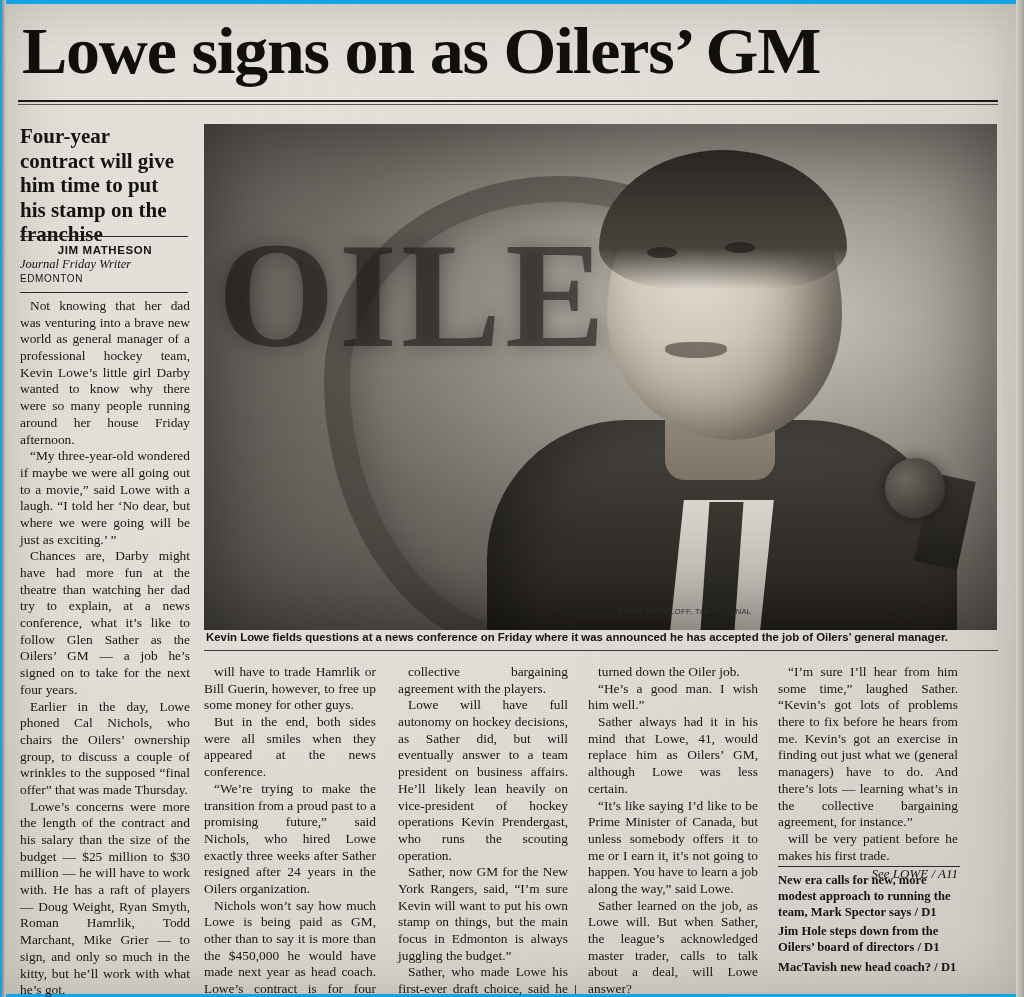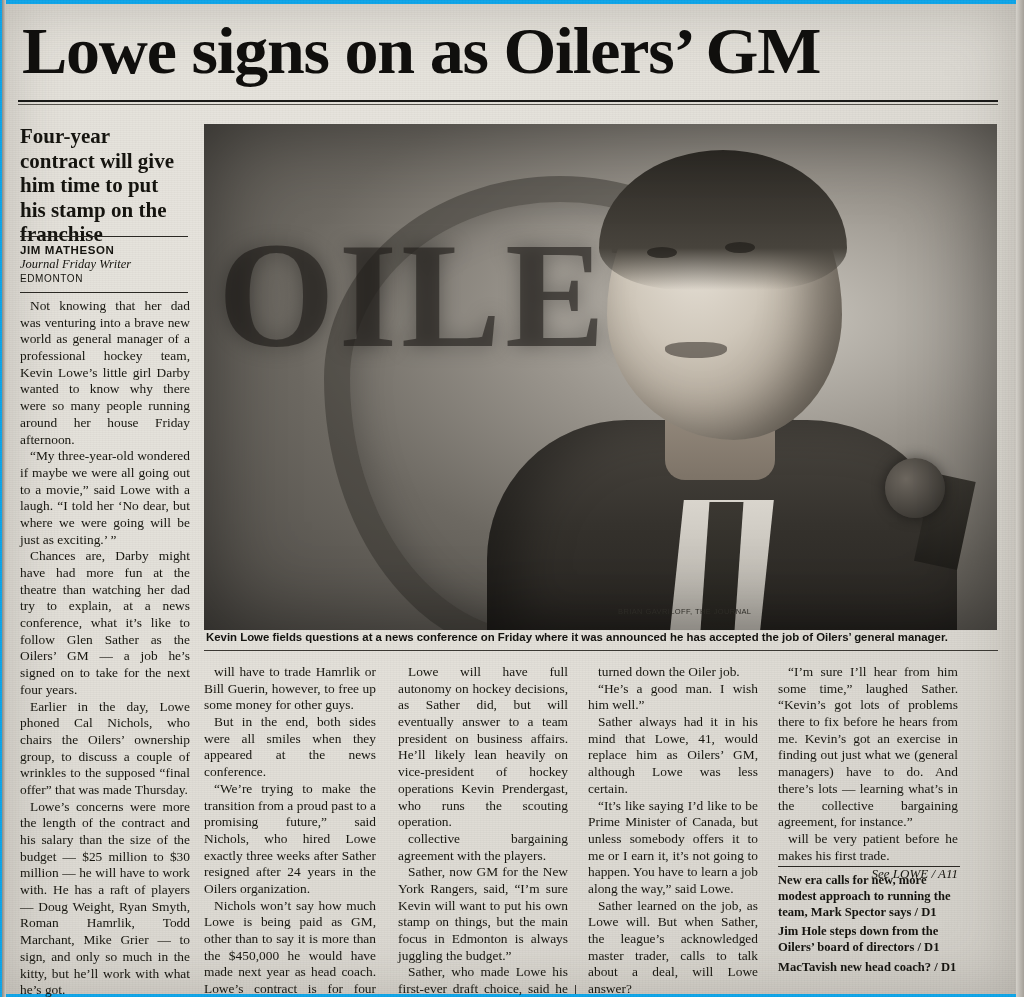--- a/index.html
+++ b/index.html
@@ -101,20 +101,21 @@
     left: 20px;
     top: 244px;
     width: 170px;
     color: #15140f;
   }
   .byline .name {
     font-family: "Liberation Sans", sans-serif;
     font-weight: bold;
     font-size: 11.5px;
     letter-spacing: 0.6px;
+    text-align: center;
   }
   .byline .title {
     font-family: "Liberation Serif", serif;
     font-style: italic;
     font-size: 12.5px;
     margin-top: 1px;
   }
   .byline .place {
     font-family: "Liberation Sans", sans-serif;
     font-size: 10px;
@@ -438,22 +439,22 @@
     <div class="caption">Kevin Lowe fields questions at a news conference on Friday where it was announced he has accepted the job of Oilers’ general manager.</div>
     <div class="caption-rule"></div>
 
     <div id="c1" class="col-body">
         <p>will have to trade Hamrlik or Bill Guerin, however, to free up some money for other guys.</p>
         <p>But in the end, both sides were all smiles when they appeared at the news conference.</p>
         <p>“We’re trying to make the transition from a proud past to a promising future,” said Nichols, who hired Lowe exactly three weeks after Sather resigned after 24 years in the Oilers organization.</p>
         <p>Nichols won’t say how much Lowe is being paid as GM, other than to say it is more than the $450,000 he would have made next year as head coach. Lowe’s contract is for four years to coincide with the end of the current</p>
       </div>
     <div id="c2" class="col-body">
+        <p>collective bargaining agreement with the players.</p>
         <p>Lowe will have full autonomy on hockey decisions, as Sather did, but will eventually answer to a team president on business affairs. He’ll likely lean heavily on vice-president of hockey operations Kevin Prendergast, who runs the scouting operation.</p>
-        <p>collective bargaining agreement with the players.</p>
         <p>Sather, now GM for the New York Rangers, said, “I’m sure Kevin will want to put his own stamp on things, but the main focus in Edmonton is always juggling the budget.”</p>
         <p>Sather, who made Lowe his first-ever draft choice, said he would have hired him as head coach in New York if Lowe had</p>
       </div>
     <div id="c3" class="col-body">
         <p>turned down the Oiler job.</p>
         <p>“He’s a good man. I wish him well.”</p>
         <p>Sather always had it in his mind that Lowe, 41, would replace him as Oilers’ GM, although Lowe was less certain.</p>
         <p>“It’s like saying I’d like to be Prime Minister of Canada, but unless somebody offers it to me or I earn it, it’s not going to happen. You have to learn a job along the way,” said Lowe.</p>
         <p>Sather learned on the job, as Lowe will. But when Sather, the league’s acknowledged master trader, calls to talk about a deal, will Lowe answer?</p>
       </div>

